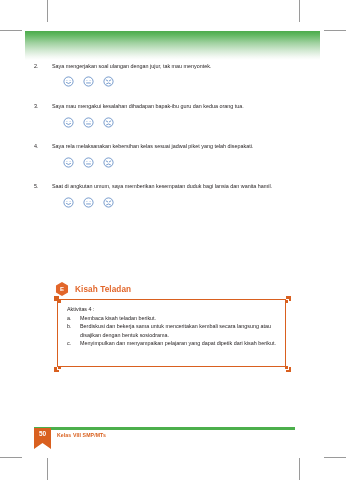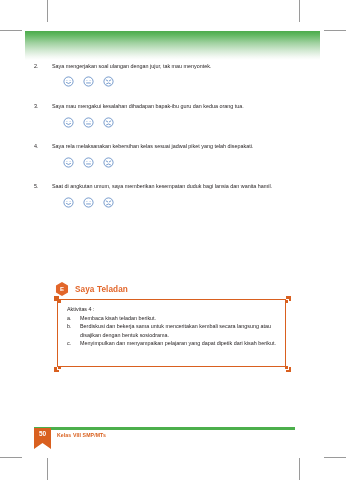--- a/index.html
+++ b/index.html
@@ -389,21 +389,21 @@
       </div>
     </div>
 
   </div>
 
   <div id="section-head">
     <span class="hex-badge">
       <span class="hexbg"></span>
       <span class="hexletter">E</span>
     </span>
-    <span id="section-title">Saya Teladan</span>
+    <span id="section-title">Kisah Teladan</span>
   </div>
 
   <div id="activity-box">
     <span class="corner tl">
         <i class="a"></i>
         <i class="b"></i>
         <i class="c"></i>
       </span>
     <span class="corner tr">
         <i class="a"></i>

